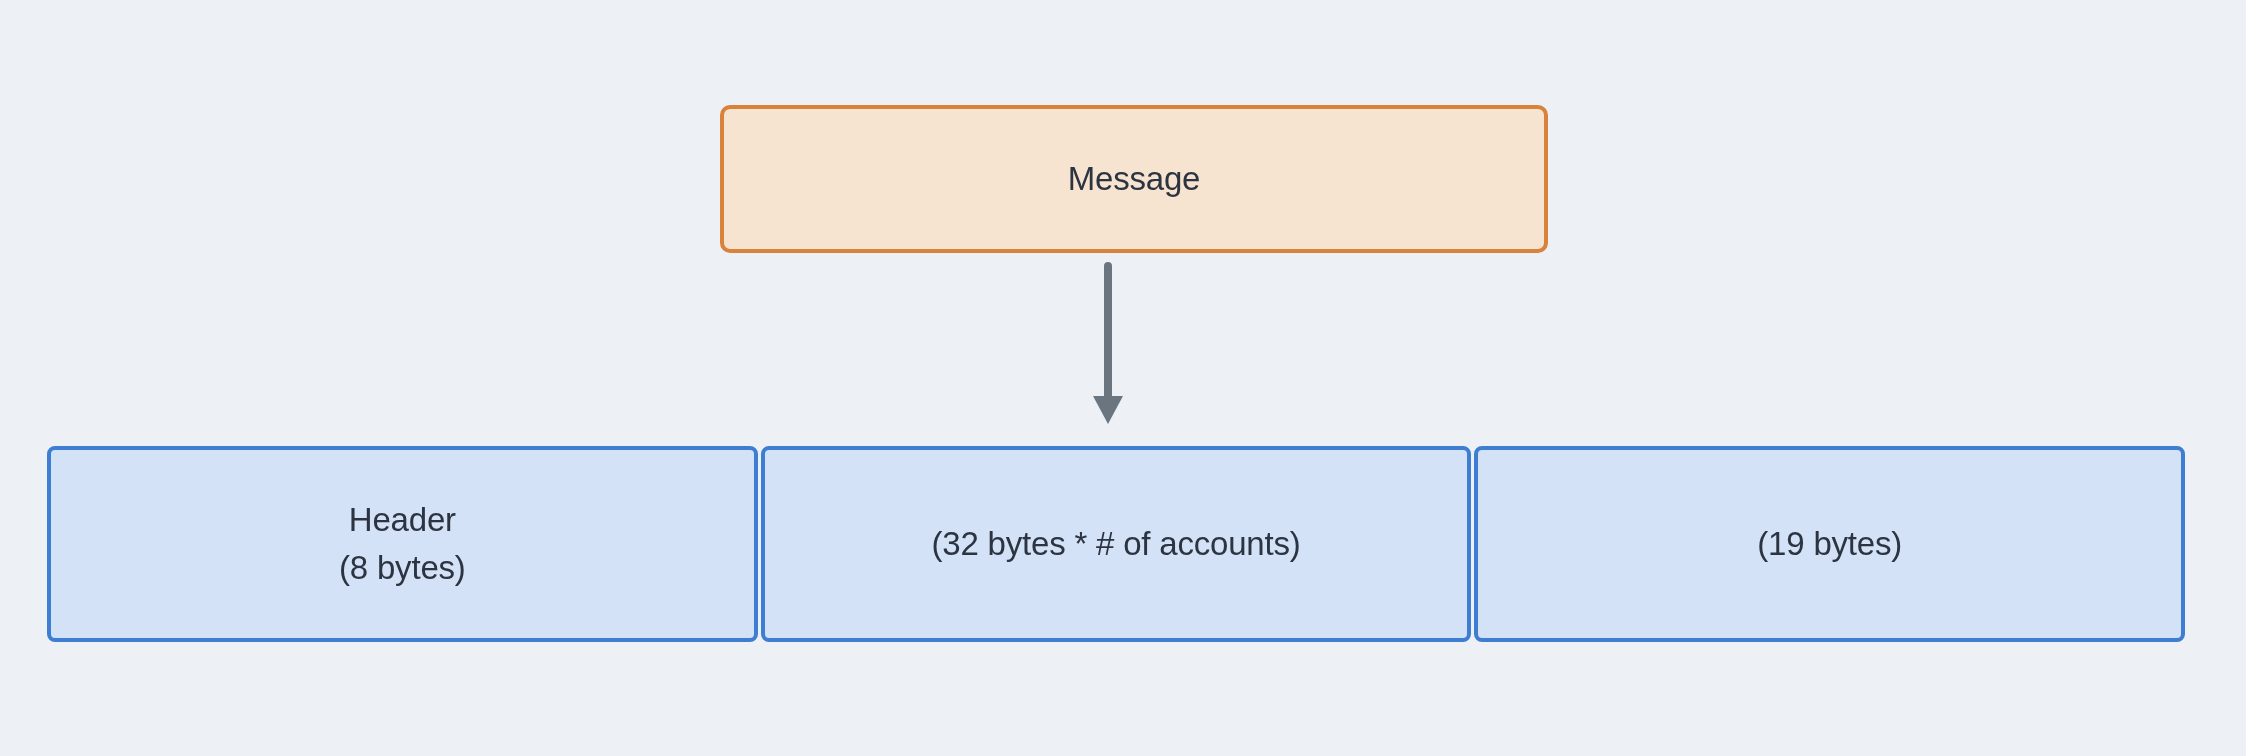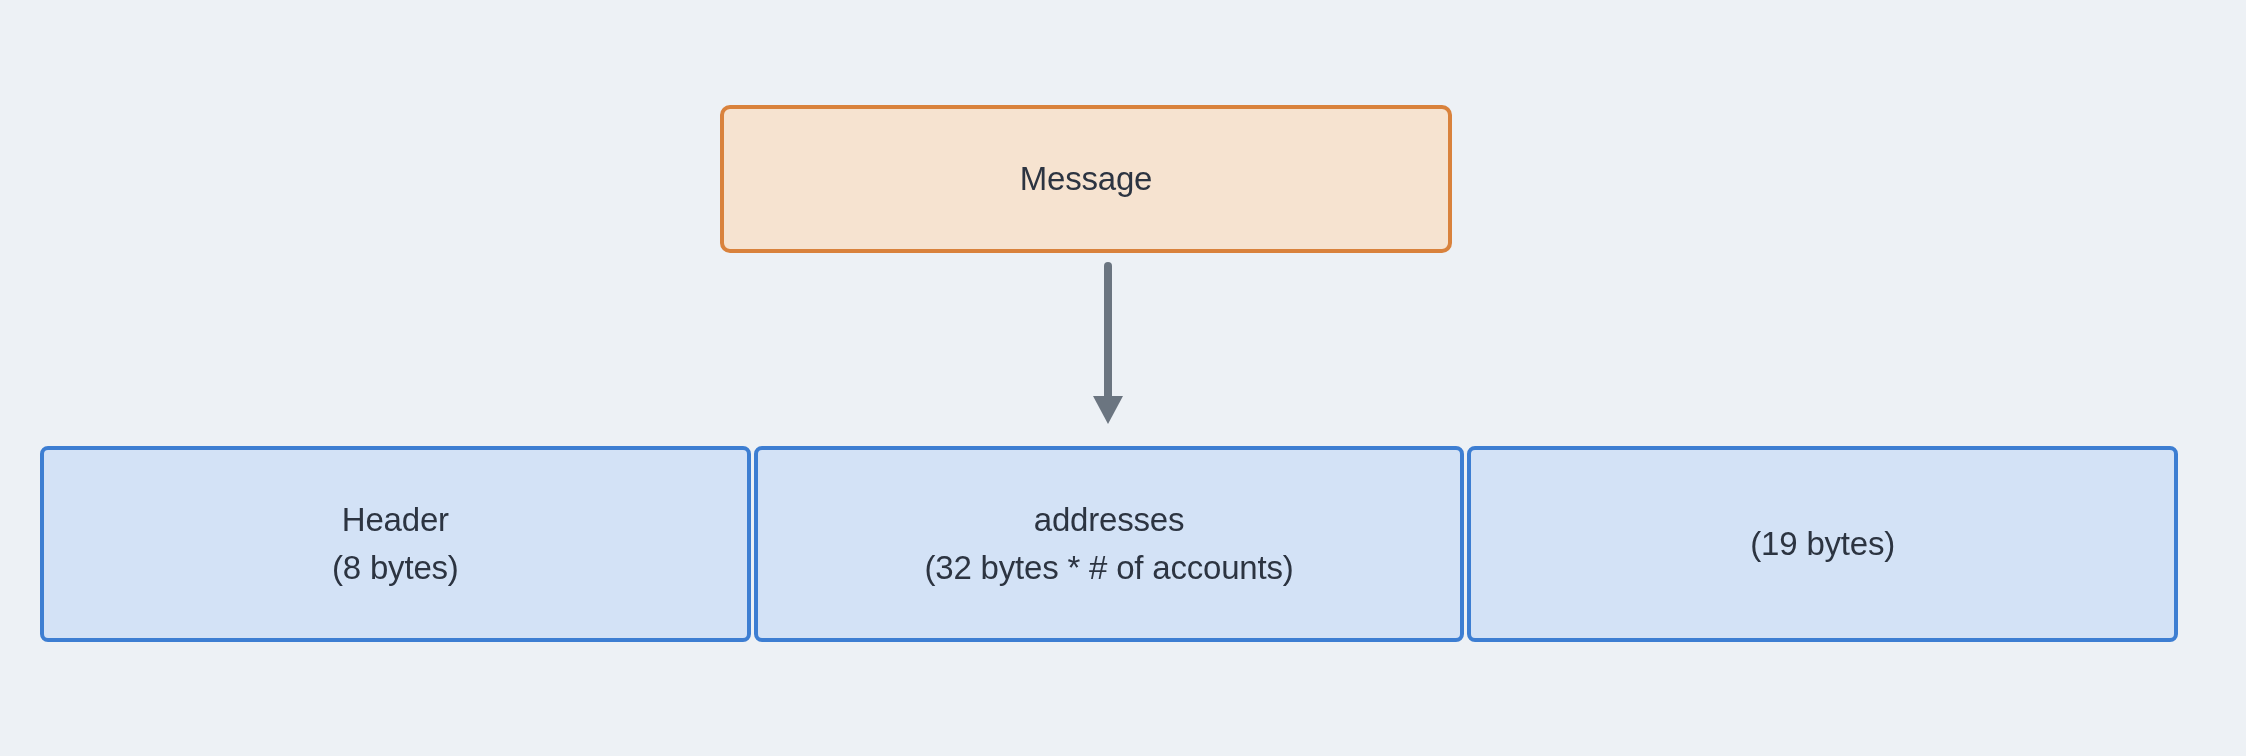--- a/index.html
+++ b/index.html
@@ -16,21 +16,21 @@
     position: relative;
     width: 2246px;
     height: 756px;
     background: #edf1f5;
   }
   
   .message-box {
     position: absolute;
     left: 720px;
     top: 105px;
-    width: 732px;
+    width: 828px;
     height: 148px;
     box-sizing: border-box;
     background: #f6e3d0;
     border: 4px solid #d9823c;
     border-radius: 10px;
     display: flex;
     align-items: center;
     justify-content: center;
   }
   .node-label {
@@ -64,21 +64,21 @@
     top: 134px;
     width: 0;
     height: 0;
     border-left: 15px solid transparent;
     border-right: 15px solid transparent;
     border-top: 28px solid #6b7580;
   }
   
   .segment-row {
     position: absolute;
-    left: 40px;
+    left: 47px;
     top: 446px;
     width: 2138px;
     height: 196px;
     display: flex;
     gap: 3px;
   }
   .segment-box {
     flex: 1 1 0;
     box-sizing: border-box;
     background: #d3e2f6;
@@ -109,21 +109,20 @@
   </div>
 
   <div class="segment-row">
 
     <div class="segment-box">
       <span class="node-label">Header</span>
       <span class="node-label">(8 bytes)</span>
     </div>
 
     <div class="segment-box">
-      <span class="node-label">addresses</span>
       <span class="node-label">(32 bytes * # of accounts)</span>
     </div>
 
     <div class="segment-box">
       <span class="node-label">(19 bytes)</span>
     </div>
 
 
   </div>
 

